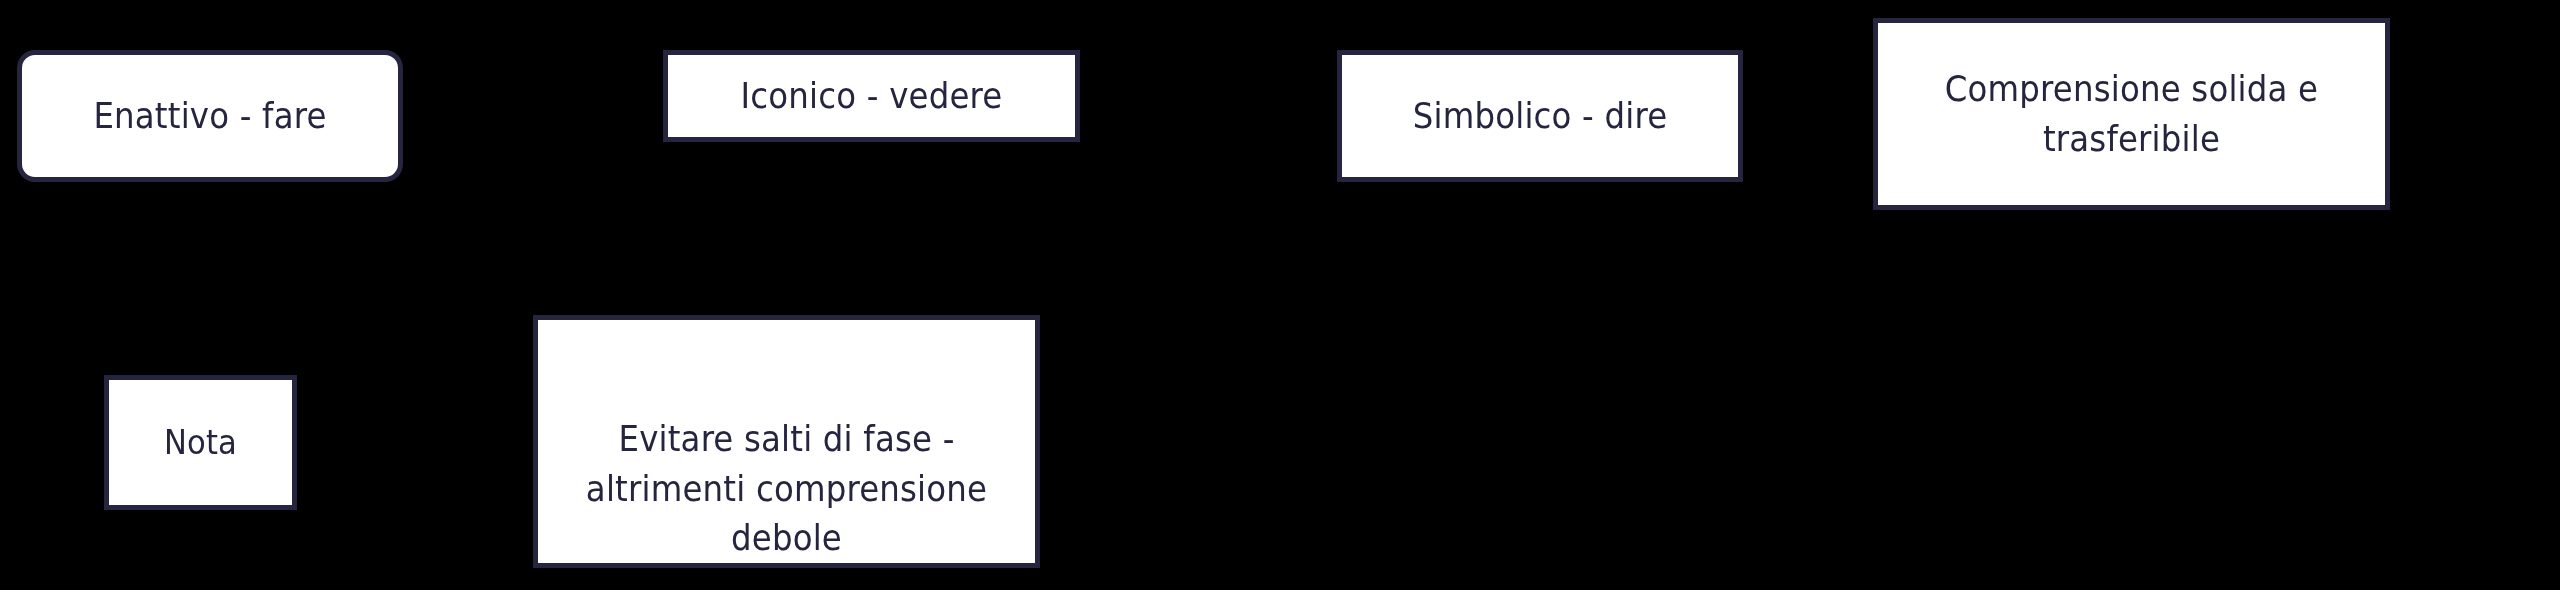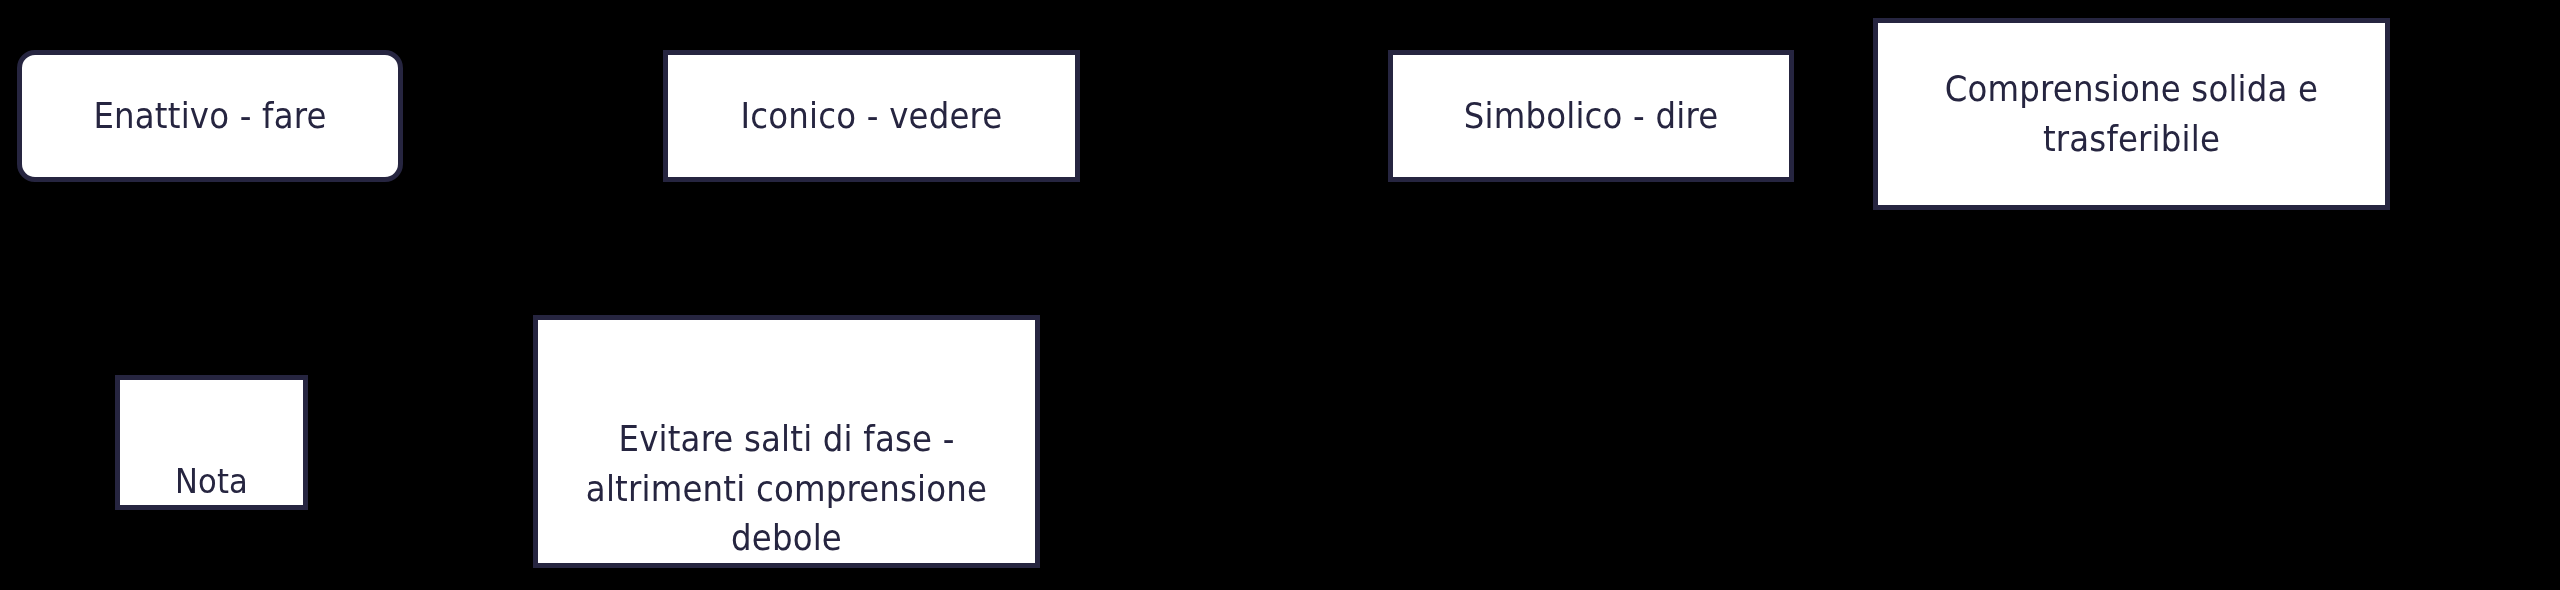--- a/index.html
+++ b/index.html
@@ -42,33 +42,33 @@
 </style>
 </head>
 <body>
 
 <div id="canvas">
 
   <div class="node" style="left:17px; top:50px; width:386px; height:132px;border-radius:18px;">
     <span class="node-label">Enattivo - fare</span>
   </div>
 
-  <div class="node" style="left:663px; top:50px; width:417px; height:132px;">
+  <div class="node" style="left:663px; top:50px; width:417px; height:92px;">
     <span class="node-label">Iconico - vedere</span>
   </div>
 
-  <div class="node" style="left:1388px; top:50px; width:406px; height:132px;">
+  <div class="node" style="left:1337px; top:50px; width:406px; height:132px;">
     <span class="node-label">Simbolico - dire</span>
   </div>
 
   <div class="node" style="left:1873px; top:18px; width:517px; height:192px;">
     <span class="node-label">Comprensione solida e trasferibile</span>
   </div>
 
-  <div class="node small" style="left:115px; top:375px; width:193px; height:135px;align-items:flex-end;">
+  <div class="node small" style="left:104px; top:375px; width:193px; height:135px;">
     <span class="node-label">Nota</span>
   </div>
 
   <div class="node" style="left:533px; top:315px; width:507px; height:253px;align-items:flex-end;">
     <span class="node-label">Evitare salti di fase - altrimenti comprensione debole</span>
   </div>
 
 </div>
 
 </body></html>

